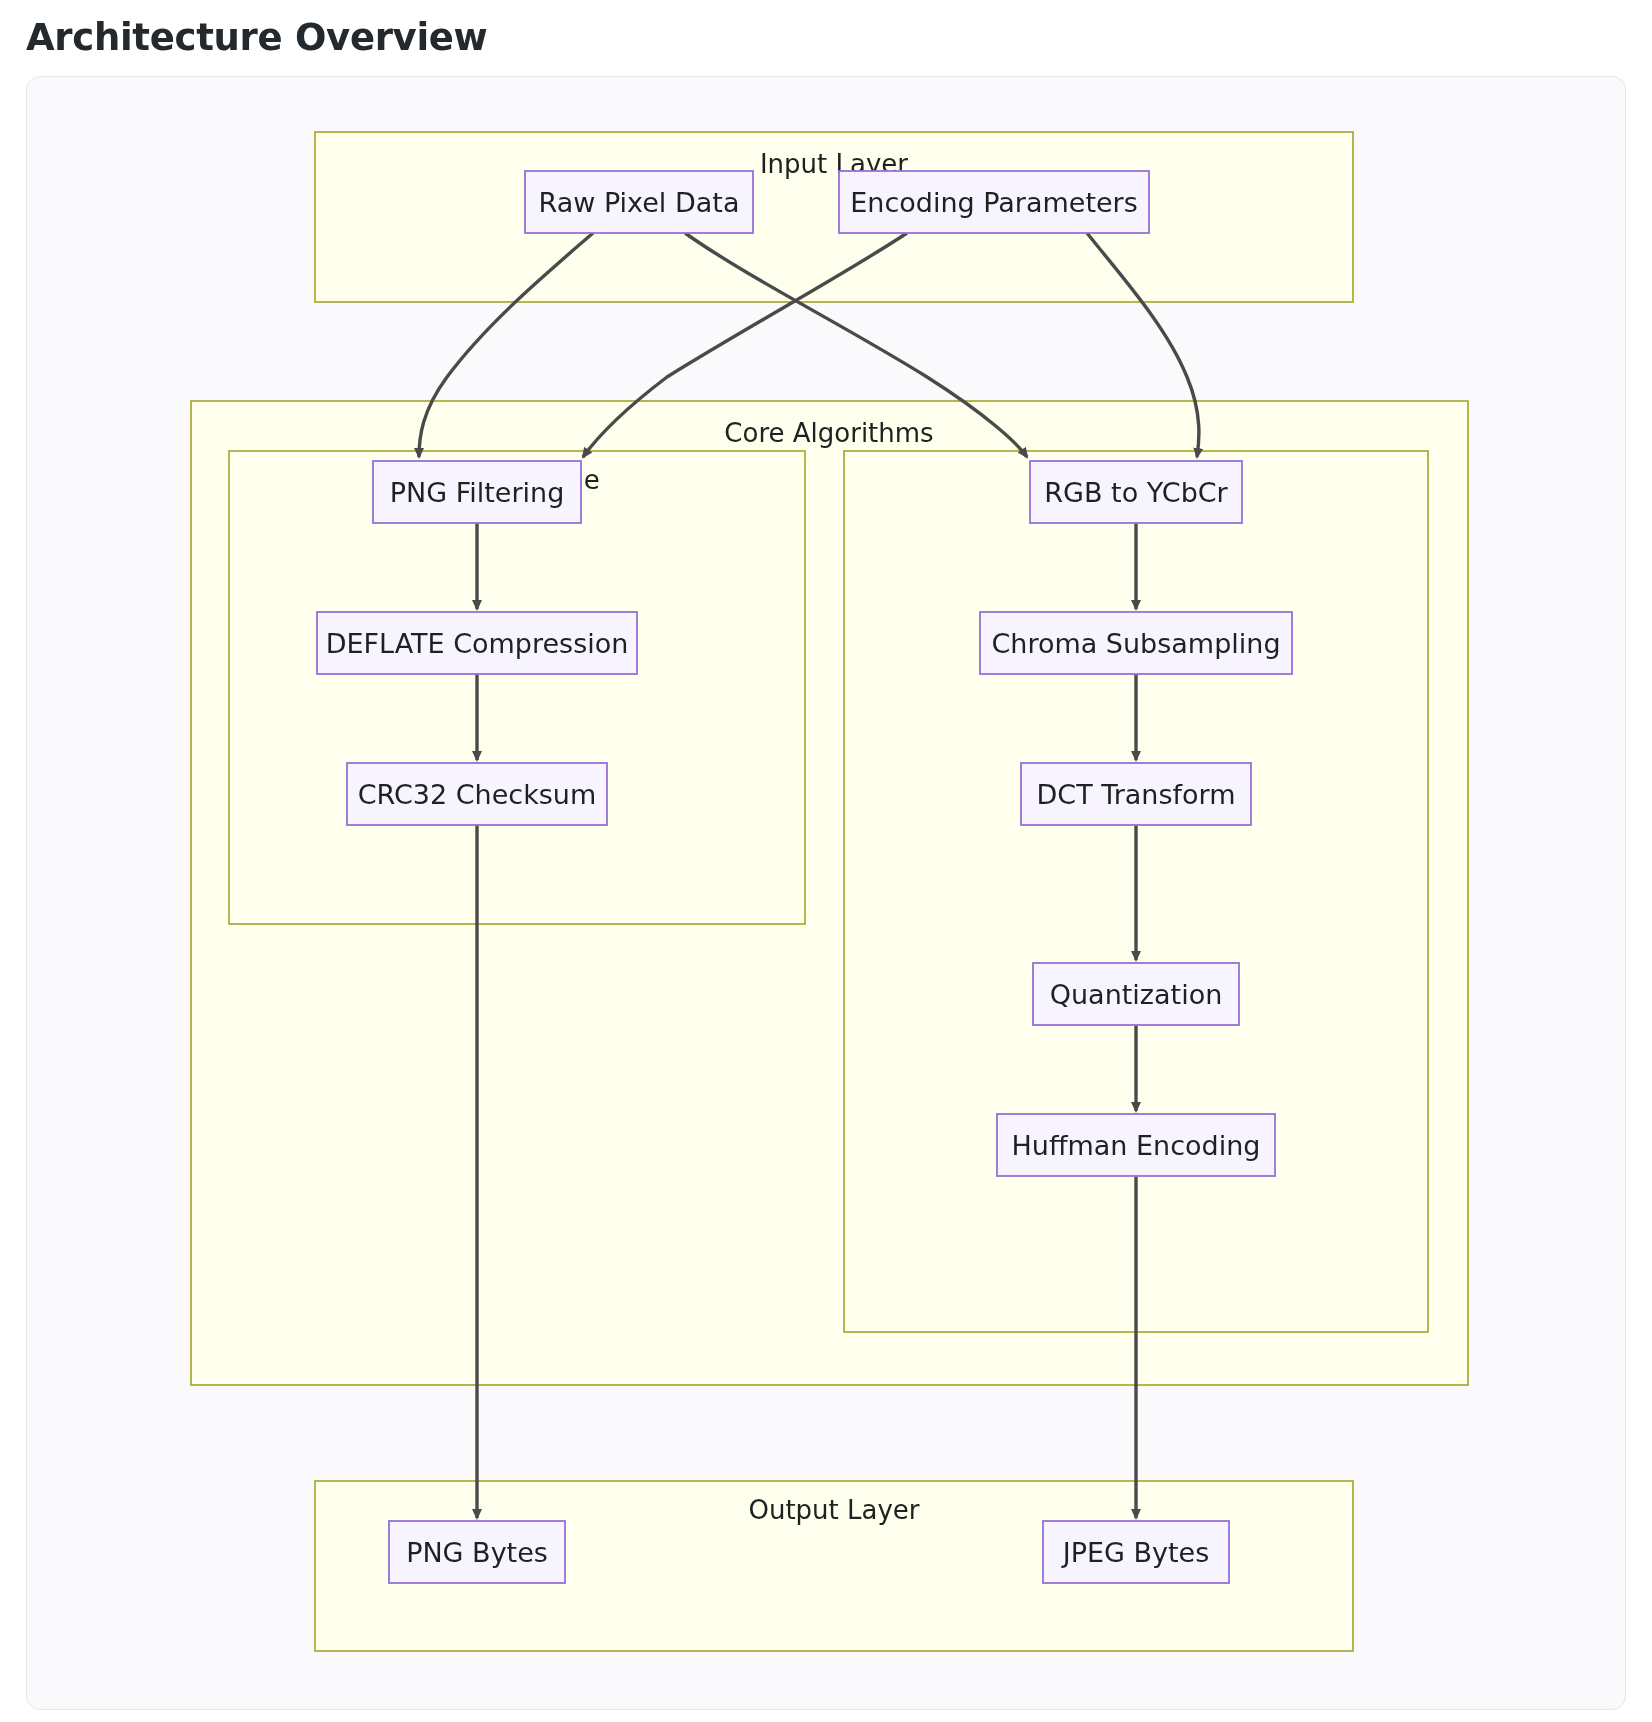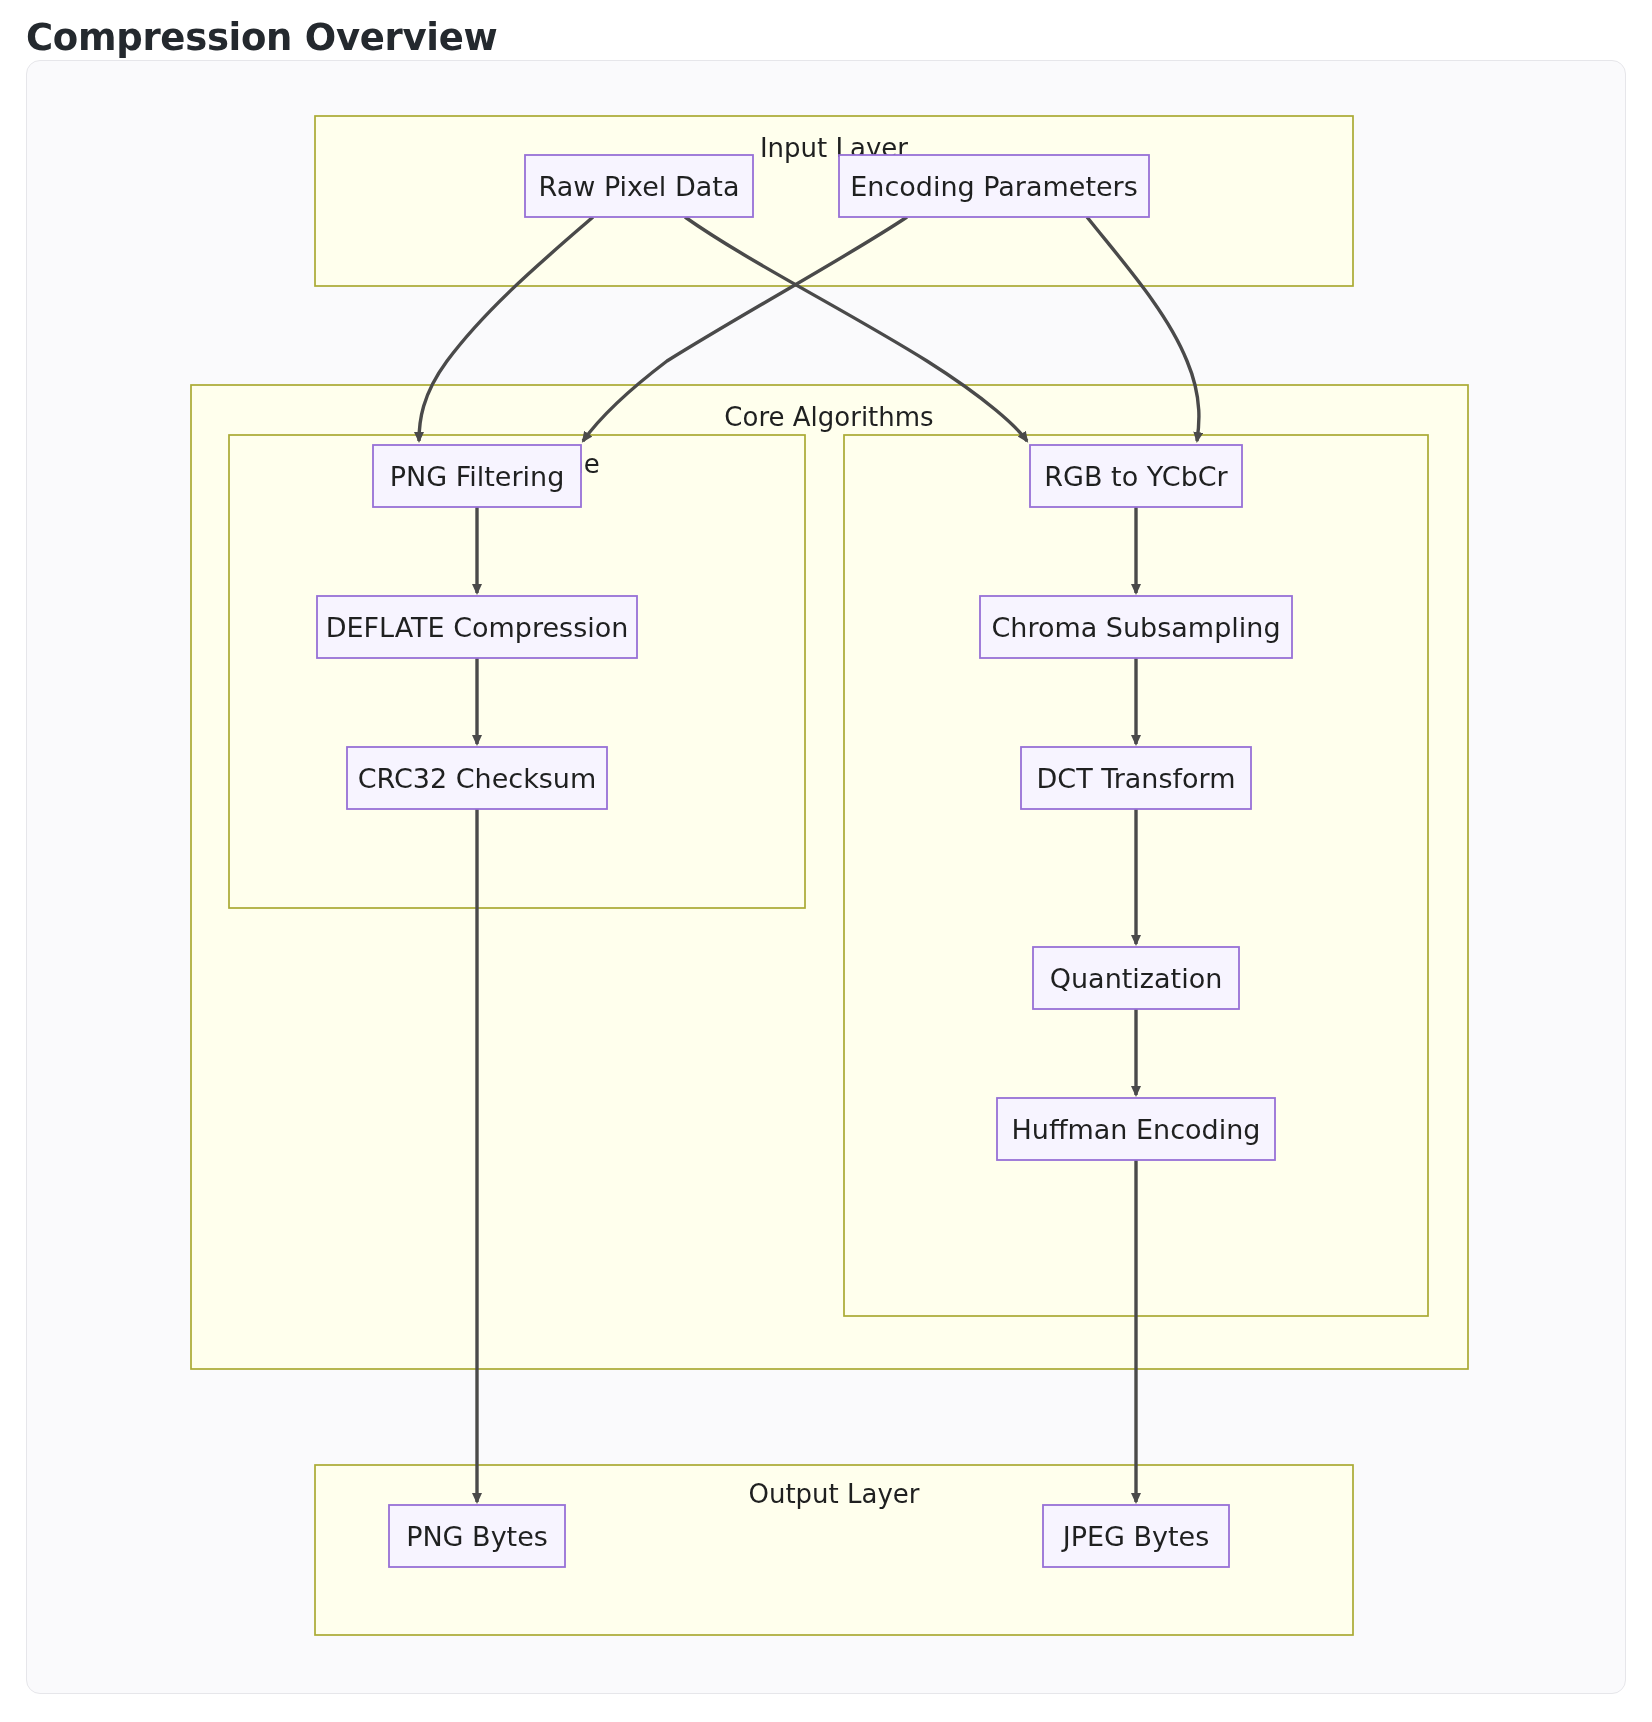--- a/index.html
+++ b/index.html
@@ -20,21 +20,21 @@
     font-weight: bold;
     color: #24292e;
     letter-spacing: -0.3px;
     margin: 0;
     padding: 18px 0 0 26px;
     line-height: 1.1;
   }
   #diagram-card {
     position: absolute;
     left: 26px;
-    top: 60px;
+    top: 76px;
     width: 1600px;
     height: 1634px;
     box-sizing: border-box;
     background: #fafafc;
     border: 1.6px solid #e6e6ea;
     border-radius: 14px;
     overflow: hidden;
   }
   #flowchart-svg {
     position: absolute;
@@ -72,21 +72,21 @@
     stroke-width: 3.4px;
   }
   .edge-arrow {
     fill: #4a4a4a;
     stroke: none;
   }
 </style>
 </head>
 <body>
 
-<h1 id="page-title">Compression Overview</h1>
+<h1 id="page-title">Architecture Overview</h1>
 
 <div id="diagram-card">
   <svg id="flowchart-svg" width="1600" height="1634" viewBox="0 0 1600 1634" xmlns="http://www.w3.org/2000/svg">
 
     <defs>
       <marker id="arrowhead" markerWidth="12" markerHeight="12" refX="9" refY="5" orient="auto" markerUnits="userSpaceOnUse">
         <path d="M 0,0 L 11,5 L 0,10 z" class="edge-arrow"></path>
       </marker>
     </defs>
 

